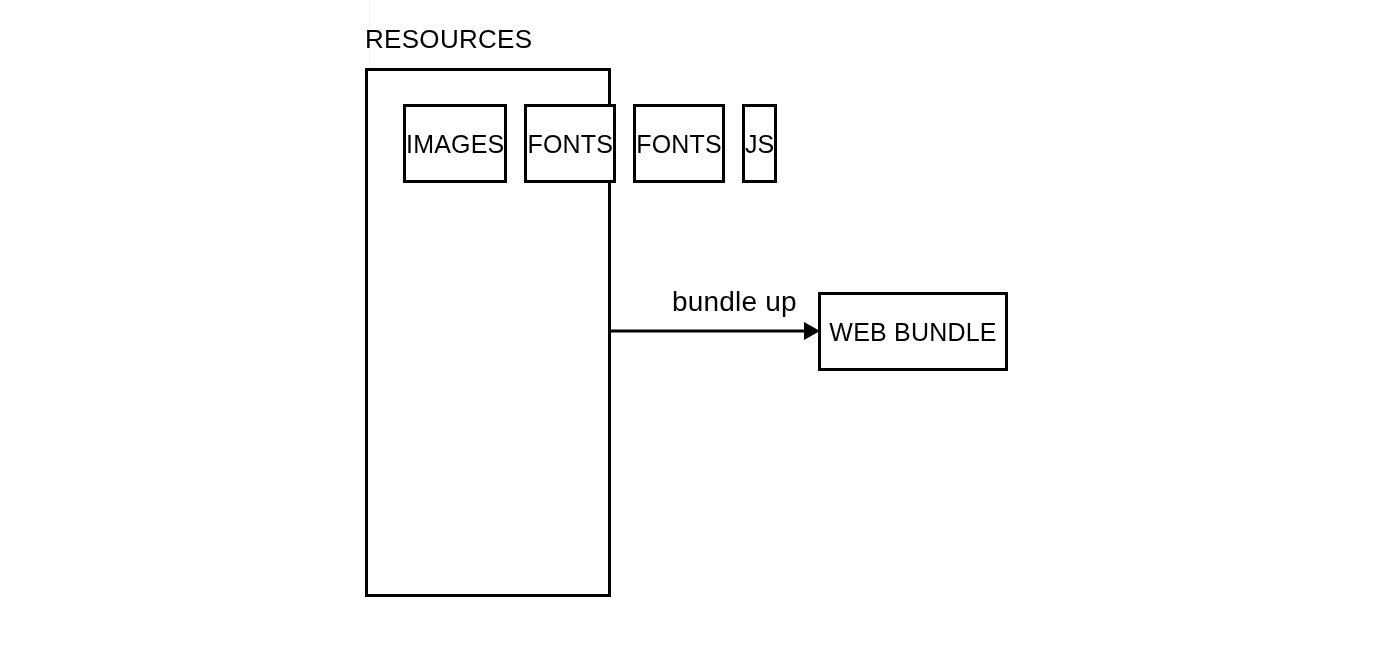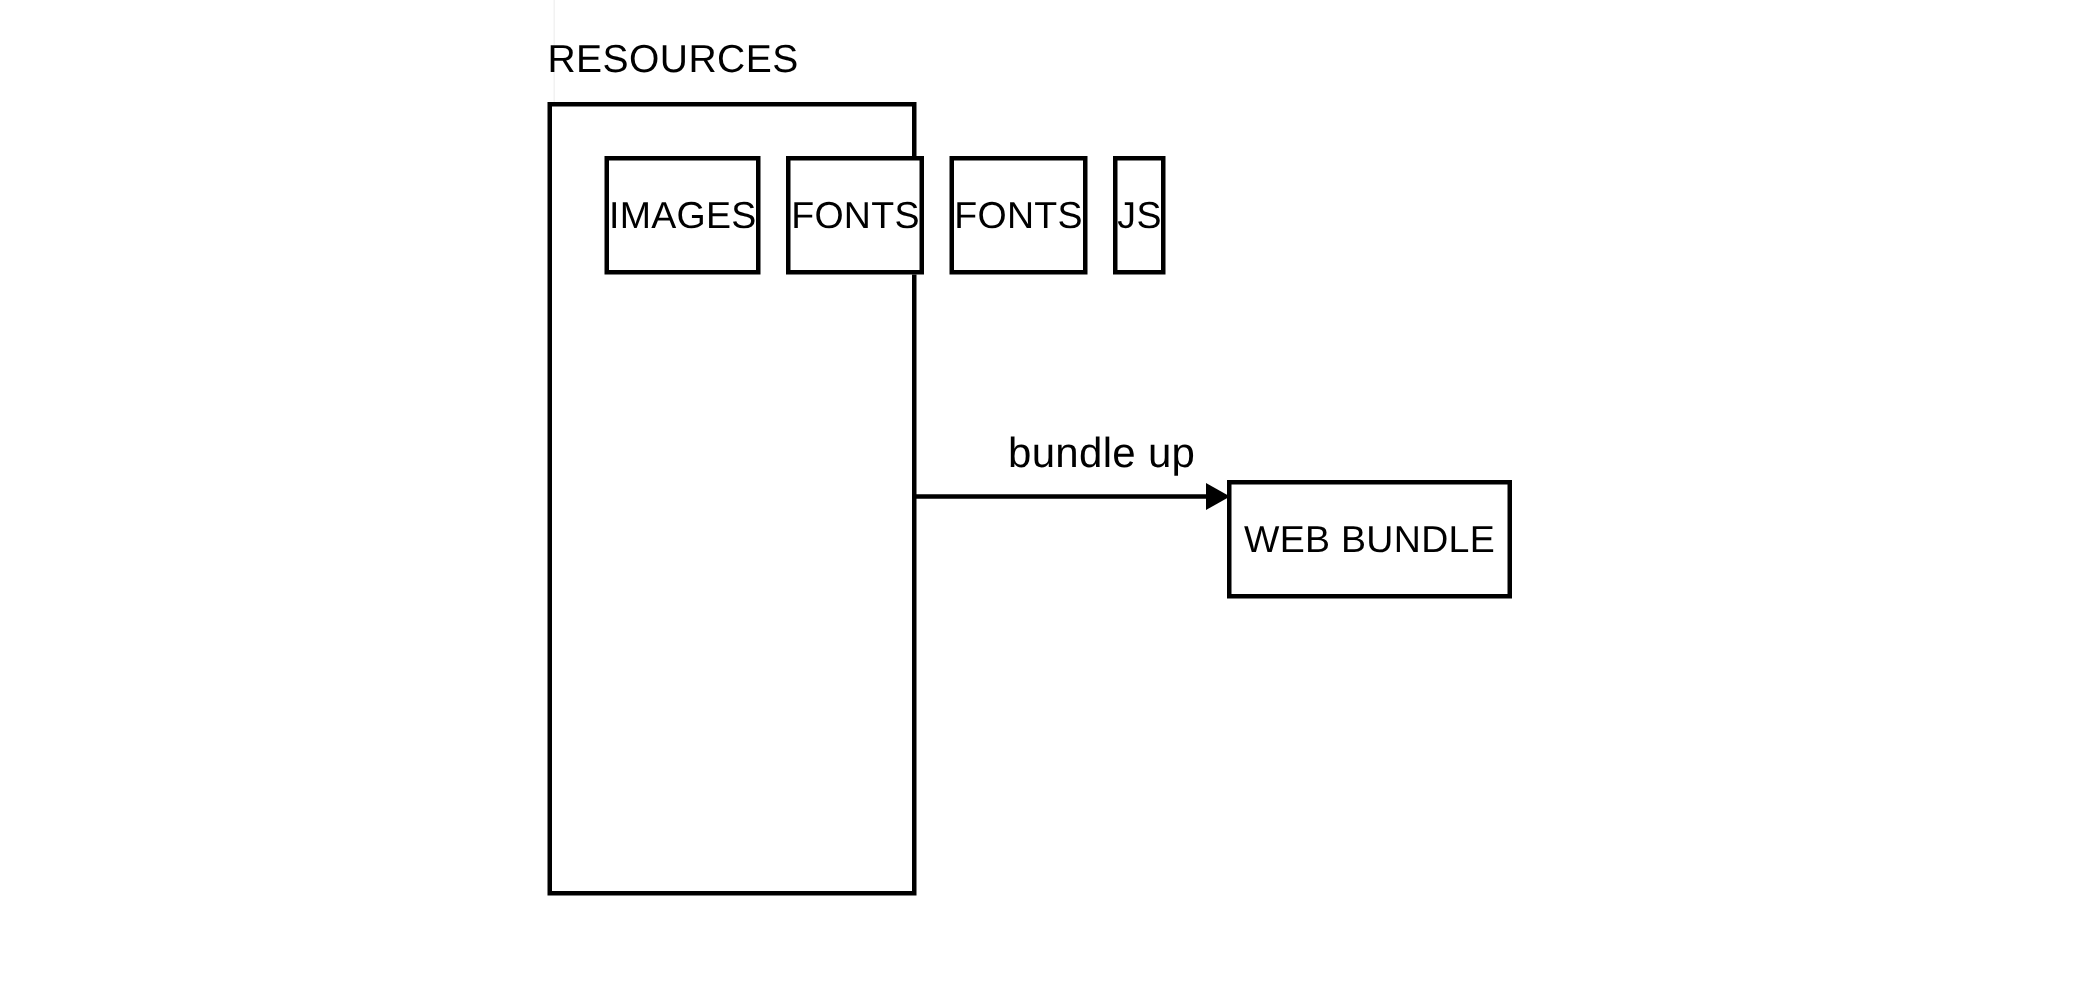--- a/index.html
+++ b/index.html
@@ -108,21 +108,20 @@
     box-sizing: border-box;
     border: 3px solid #000000;
     background: #ffffff;
     display: flex;
     align-items: center;
     justify-content: center;
     font-size: 25px;
     line-height: 28px;
     letter-spacing: 0.2px;
     white-space: nowrap;
-    margin-top: 28px;
   }
 </style>
 </head>
 <body>
 
 <div class="canvas">
 
   <div class="artifact-line"></div>
 
   <div class="resources-title">RESOURCES</div>

